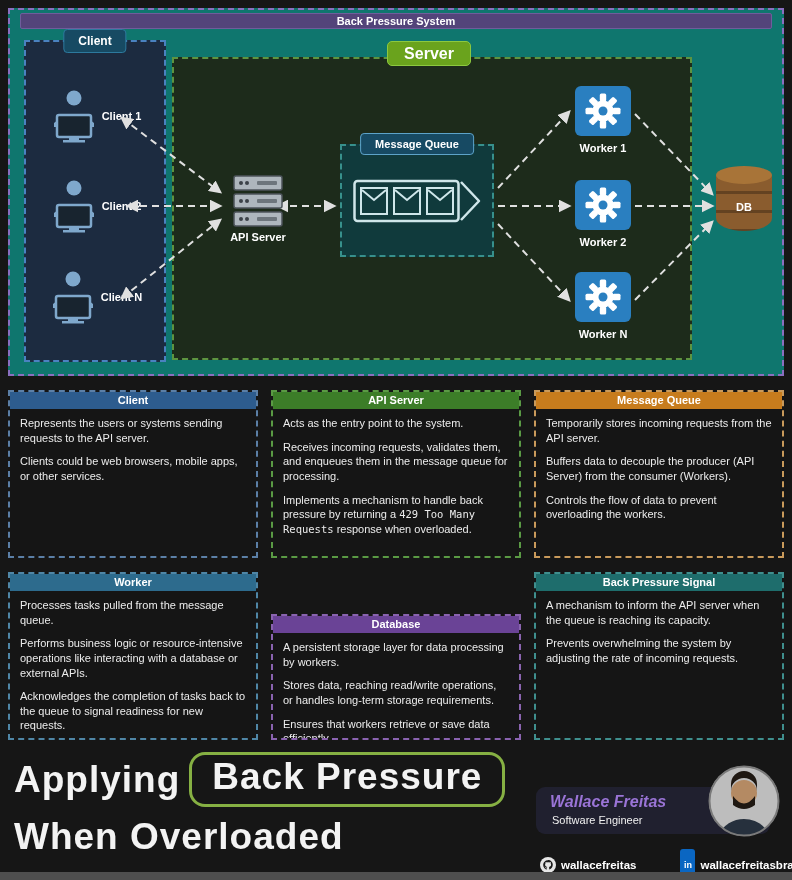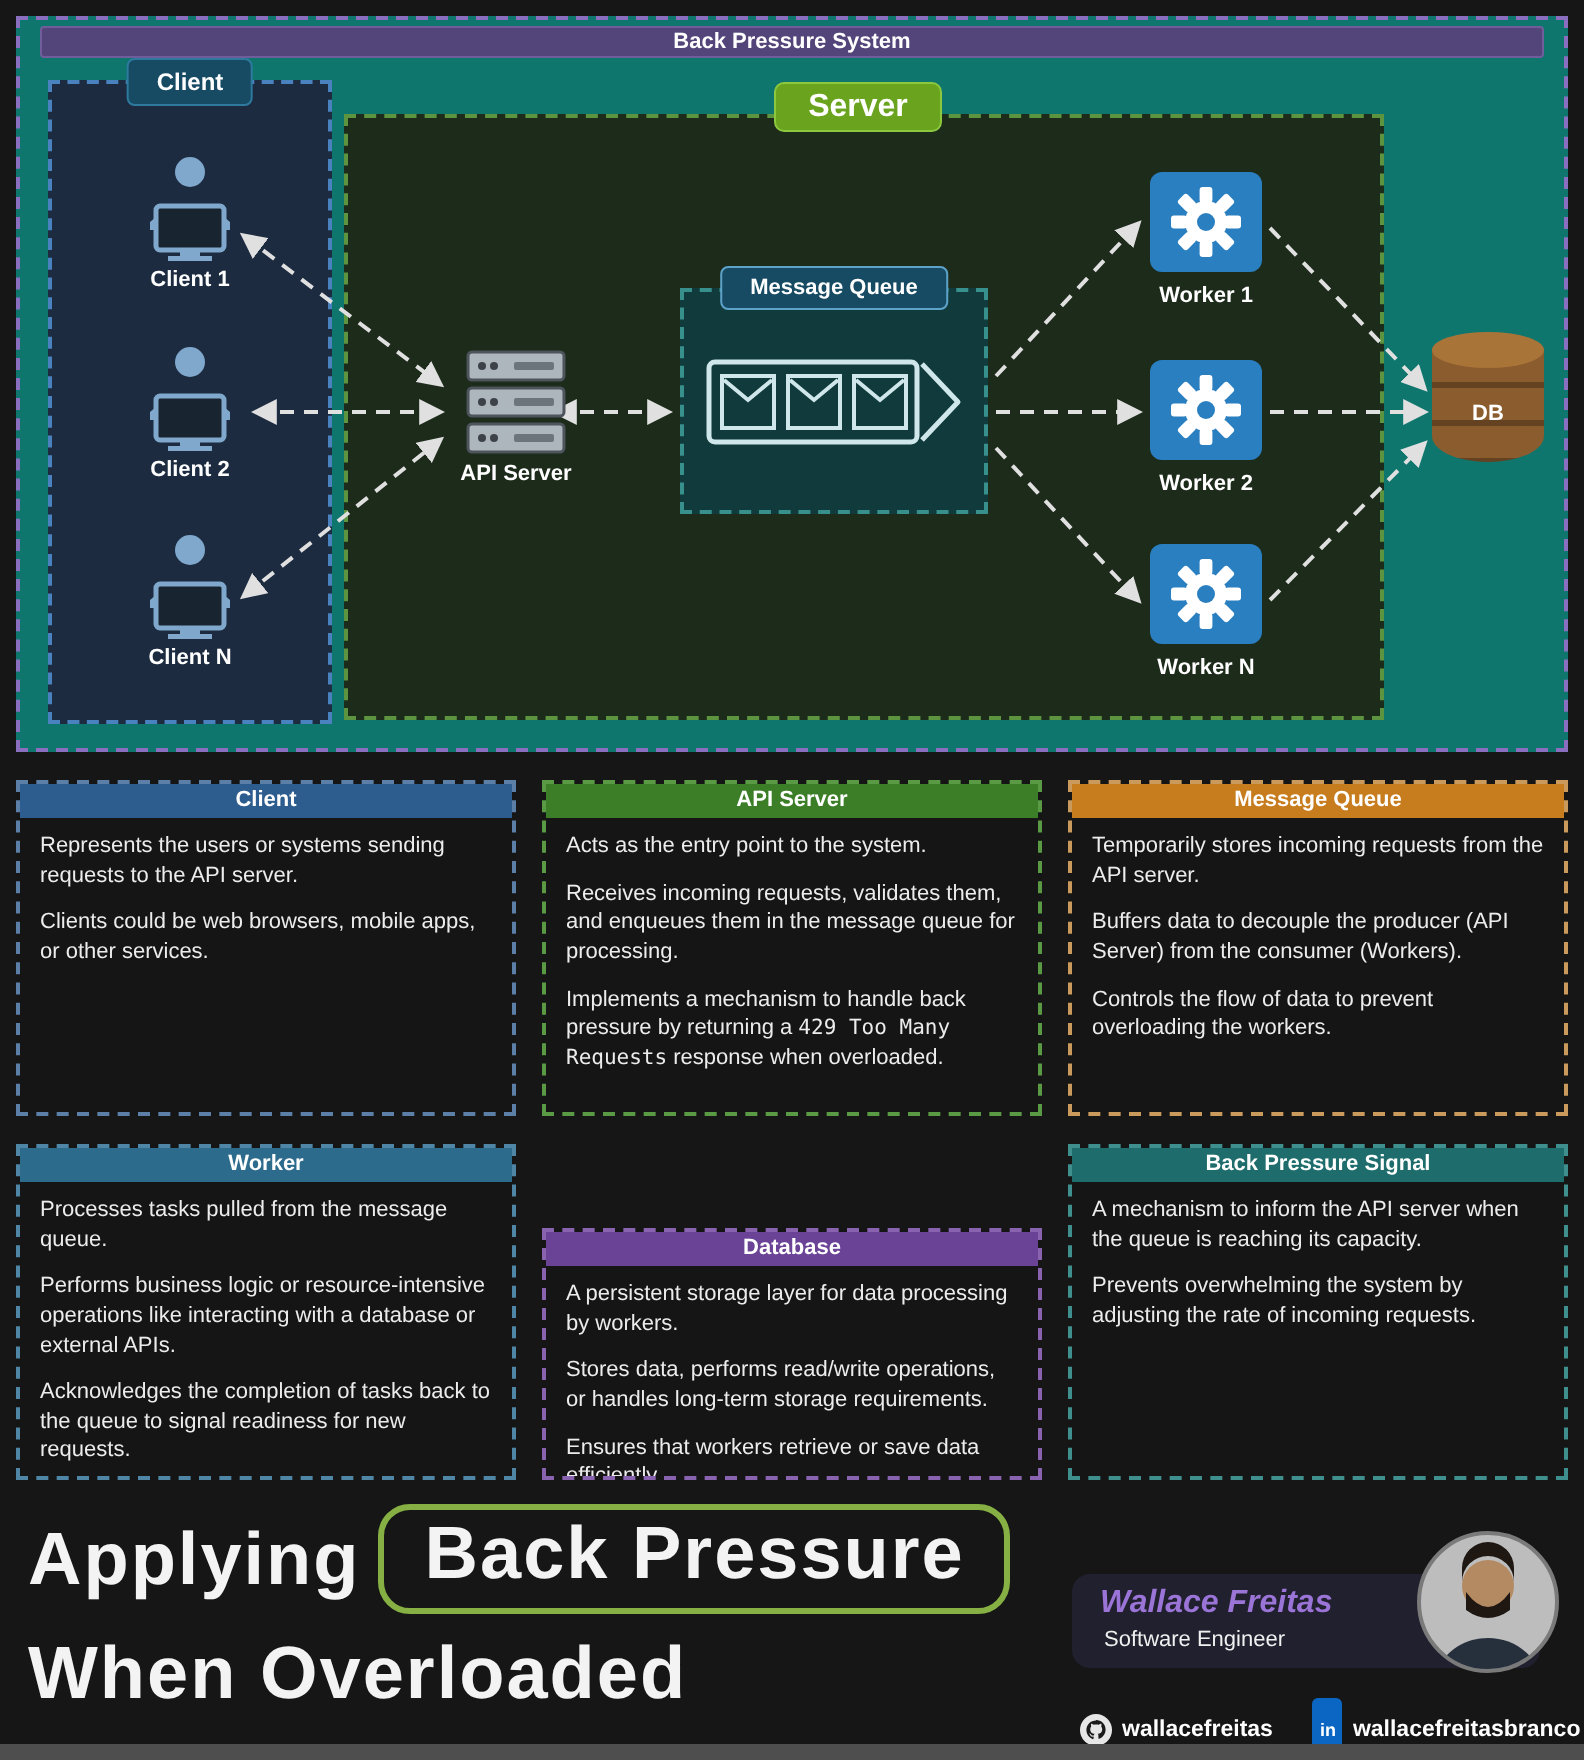--- a/index.html
+++ b/index.html
@@ -24,21 +24,21 @@
     position:absolute; top:-13px; left:50%; transform:translateX(-50%);
     padding:4px 14px; border-radius:4px; color:#fff; font-weight:bold; font-size:12px;
     white-space:nowrap; z-index:5;
   }
   .client-box {
     position:absolute; left:14px; top:30px; width:142px; height:322px;
     background:#1c2b40; border:2px dashed var(--client-blue,#4a82c0);
   }
   .client-chip { background:#174a63; border:1px solid #2d7a9e; }
   .client-list { display:flex; flex-direction:column; align-items:center; justify-content:space-evenly; height:100%; padding-top:10px; }
-  .client-item { display:flex; flex-direction:column; align-items:center; gap:3px; }
+  .client-item { display:flex; align-items:center; gap:3px; }
   .node-label { color:#fff; font-weight:bold; font-size:11px; text-align:center; }
 
   .server-box {
     position:absolute; left:162px; top:47px; width:520px; height:303px;
     background:#1d2b1b; border:2px dashed var(--server-green,#5d9440);
   }
   .server-chip {
     position:absolute; left:377px; top:31px; width:84px; height:25px; z-index:6;
     background:var(--server-badge,#6aa31d); border:1px solid #8cc83f; border-radius:5px;
     color:#fff; font-weight:bold; font-size:16px; text-align:center; line-height:23px;
@@ -100,21 +100,21 @@
     background:#20202f; border-radius:9px; padding:6px 14px; z-index:2;
   }
   .author-name { color:var(--author-purple,#9a74d6); font-weight:bold; font-size:16px; font-style:italic; }
   .author-role { color:#f0f0f0; font-size:11px; margin-top:3px; padding-left:2px; }
   .avatar-wrap { position:absolute; left:708px; top:765px; width:72px; height:72px; z-index:3; }
 
   .social-row { position:absolute; left:540px; top:849px; display:flex; align-items:center; gap:20px; }
   .social-item { display:flex; align-items:center; gap:5px; cursor:pointer; }
   .social-handle { color:#fff; font-weight:bold; font-size:11.5px; }
   .li-badge { width:15px; height:31px; background:var(--linkedin-blue,#0a66c2); border-radius:3px;
-    color:#fff; font-weight:bold; font-size:9px; display:flex; align-items:center; justify-content:center; }
+    color:#fff; font-weight:bold; font-size:9px; display:flex; align-items:center; justify-content:center;margin-left:24px; }
 
   .bottom-strip { position:absolute; left:0; bottom:0; width:100%; height:8px; background:#4e4e4e; }
 </style>
 </head>
 <body>
 
 <svg width="0" height="0" style="position:absolute">
   <defs>
     <symbol id="gear" viewBox="-18 -18 36 36">
       <g fill="#ffffff">
@@ -297,21 +297,21 @@
         <div class="card-body">
           <p>Processes tasks pulled from the message queue.</p>
           <p>Performs business logic or resource-intensive operations like interacting with a database or external APIs.</p>
           <p>Acknowledges the completion of tasks back to the queue to signal readiness for new requests.</p>
         </div>
       </section>
       <section class="card" style="border-color: rgb(138, 99, 176); margin-top: 42px;">
         <header class="card-header" style="background: rgb(106, 67, 150);">Database</header>
         <div class="card-body">
           <p>A persistent storage layer for data processing by workers.</p>
-          <p>Stores data, performs read/write operations, or handles long-term storage requirements.</p>
+          <p>Stores data, reaching read/write operations, or handles long-term storage requirements.</p>
           <p>Ensures that workers retrieve or save data efficiently.</p>
         </div>
       </section>
       <section class="card" style="border-color: rgb(63, 143, 142);">
         <header class="card-header" style="background: rgb(30, 109, 108);">Back Pressure Signal</header>
         <div class="card-body">
           <p>A mechanism to inform the API server when the queue is reaching its capacity.</p>
           <p>Prevents overwhelming the system by adjusting the rate of incoming requests.</p>
         </div>
       </section>

